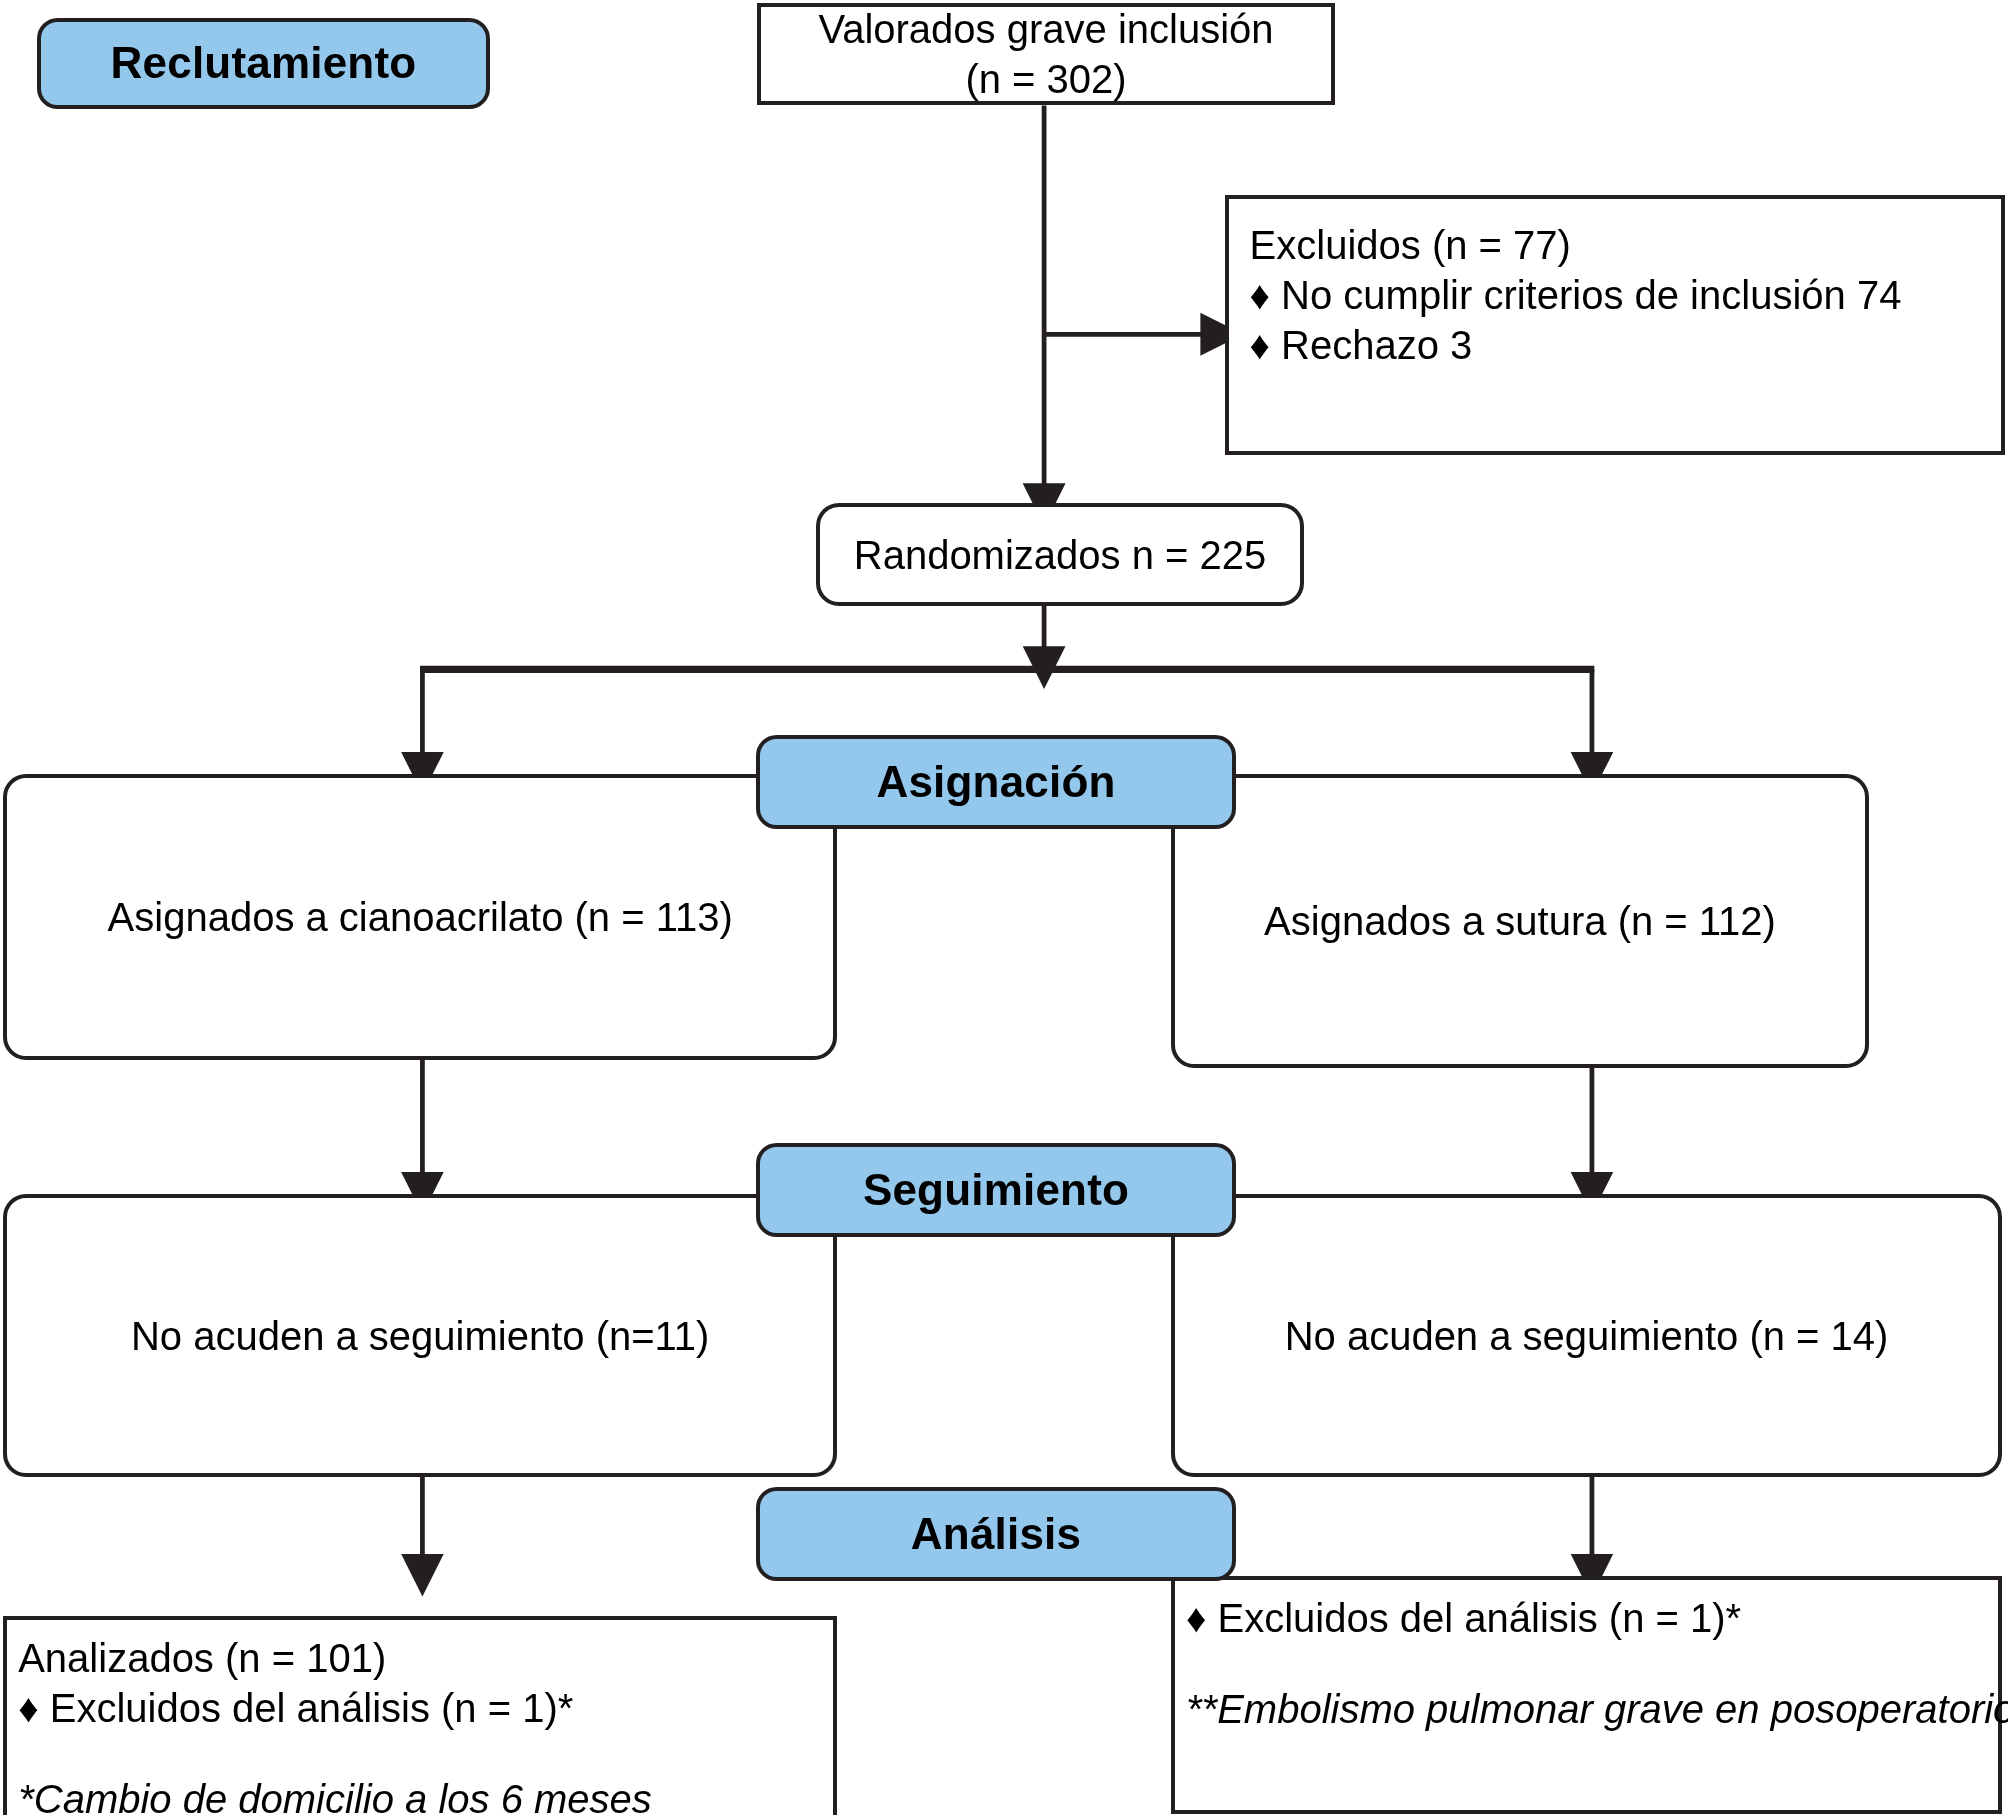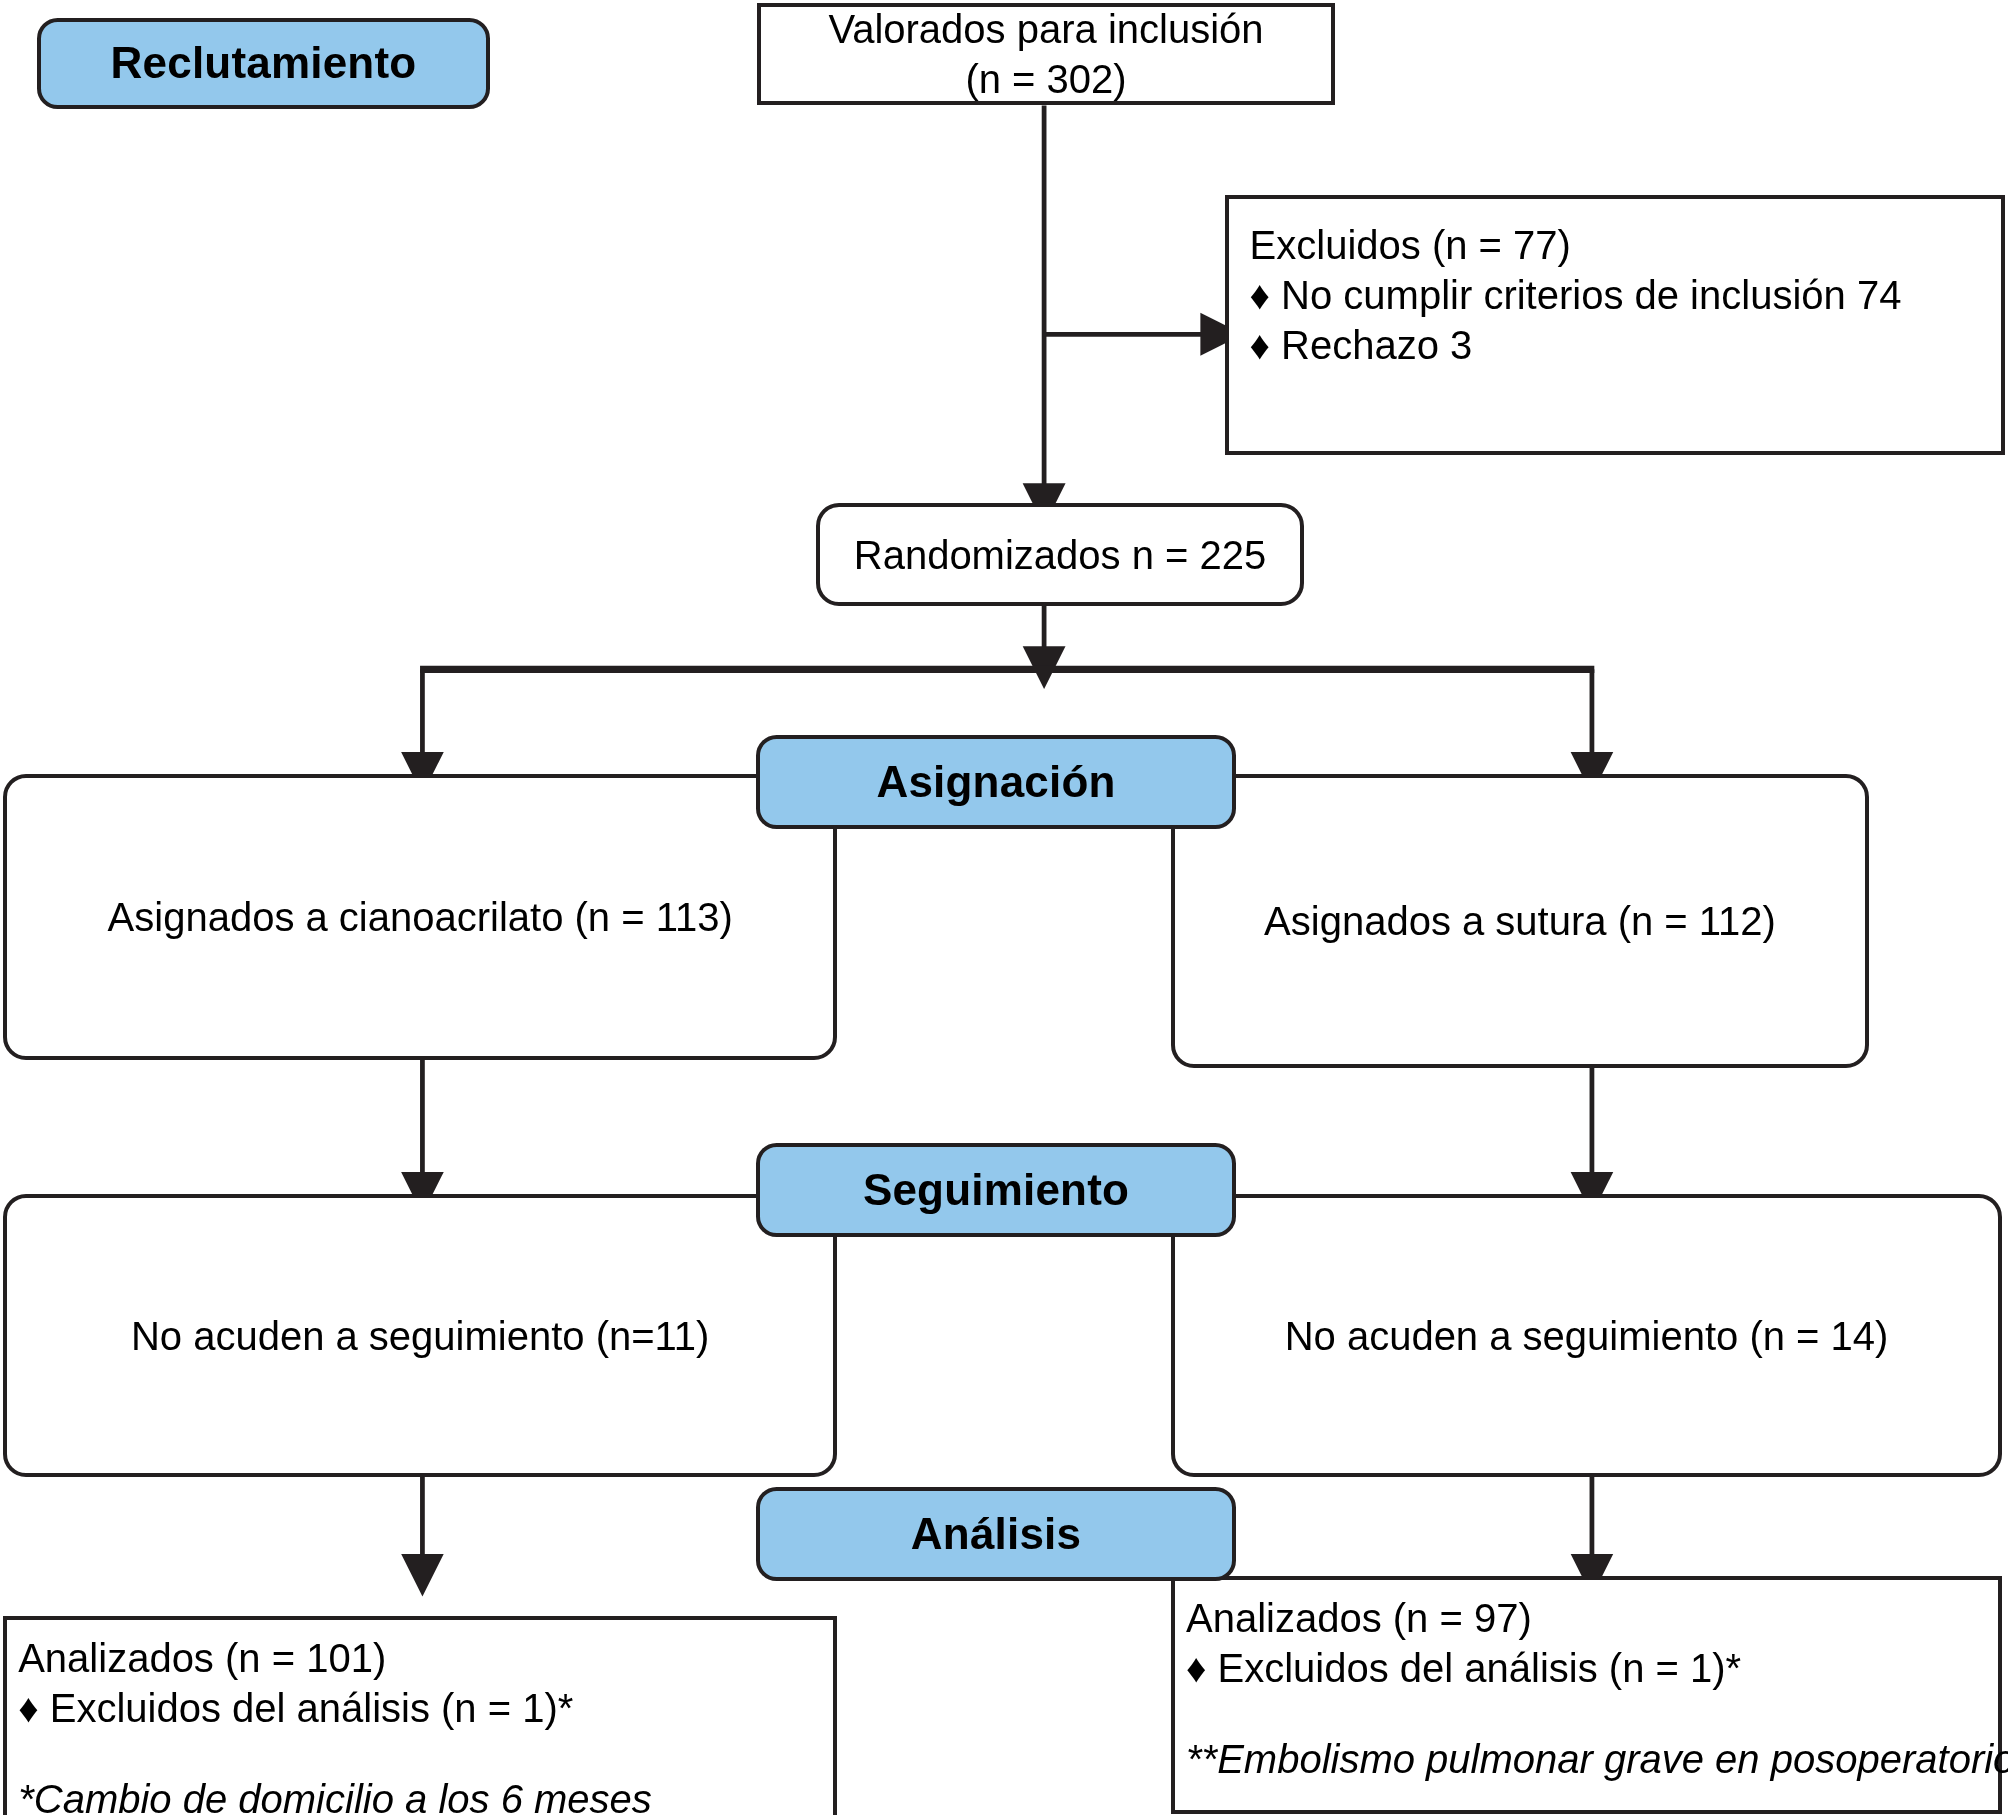--- a/index.html
+++ b/index.html
@@ -123,21 +123,21 @@
 
   <div class="stage-badge" style="left:756px; top:1126px; width:480px; height:94px;margin-top:17px;">
     <span class="badge-label">Seguimiento</span>
   </div>
 
   <div class="stage-badge" style="left:756px; top:1487px; width:480px; height:94px;">
     <span class="badge-label">Análisis</span>
   </div>
 
   <div class="node center-box" style="left:757px; top:3.2px; width:578px; height:102px;">
-    <span class="node-text">Valorados para inclusión</span>
+    <span class="node-text">Valorados grave inclusión</span>
     <span class="node-text">(n = 302)</span>
   </div>
 
   <div class="node left-pad" style="left:1225px; top:195px; width:780px; height:260px;">
     <span class="node-text bullet-line">Excluidos (n = 77)</span>
     <span class="node-text bullet-line">♦ No cumplir criterios de inclusión 74</span>
     <span class="node-text bullet-line">♦ Rechazo 3</span>
   </div>
 
   <div class="node vcenter-left" style="left:816px; top:503px; width:488px; height:103px;">
@@ -161,20 +161,19 @@
   </div>
 
   <div class="node left-pad" style="left:3.2px; top:1576px; width:834px; height:238px; padding-left:11px; padding-top:12.7px;margin-top:40px;">
     <span class="node-text bullet-line">Analizados (n = 101)</span>
     <span class="node-text bullet-line">♦ Excluidos del análisis (n = 1)*</span>
     <span class="spacer-line"></span>
     <span class="node-text note-italic">*Cambio de domicilio a los 6 meses</span>
   </div>
 
   <div class="node left-pad" style="left:1171px; top:1576px; width:831px; height:238px; padding-left:11px; padding-top:12.7px;">
-    <span class="node-text bullet-line">Analizados (n = 97)</span>
     <span class="node-text bullet-line">♦ Excluidos del análisis (n = 1)*</span>
     <span class="spacer-line"></span>
     <span class="node-text note-italic">**Embolismo pulmonar grave en posoperatorio</span>
   </div>
 
 </div>
 
 
 </body></html>

